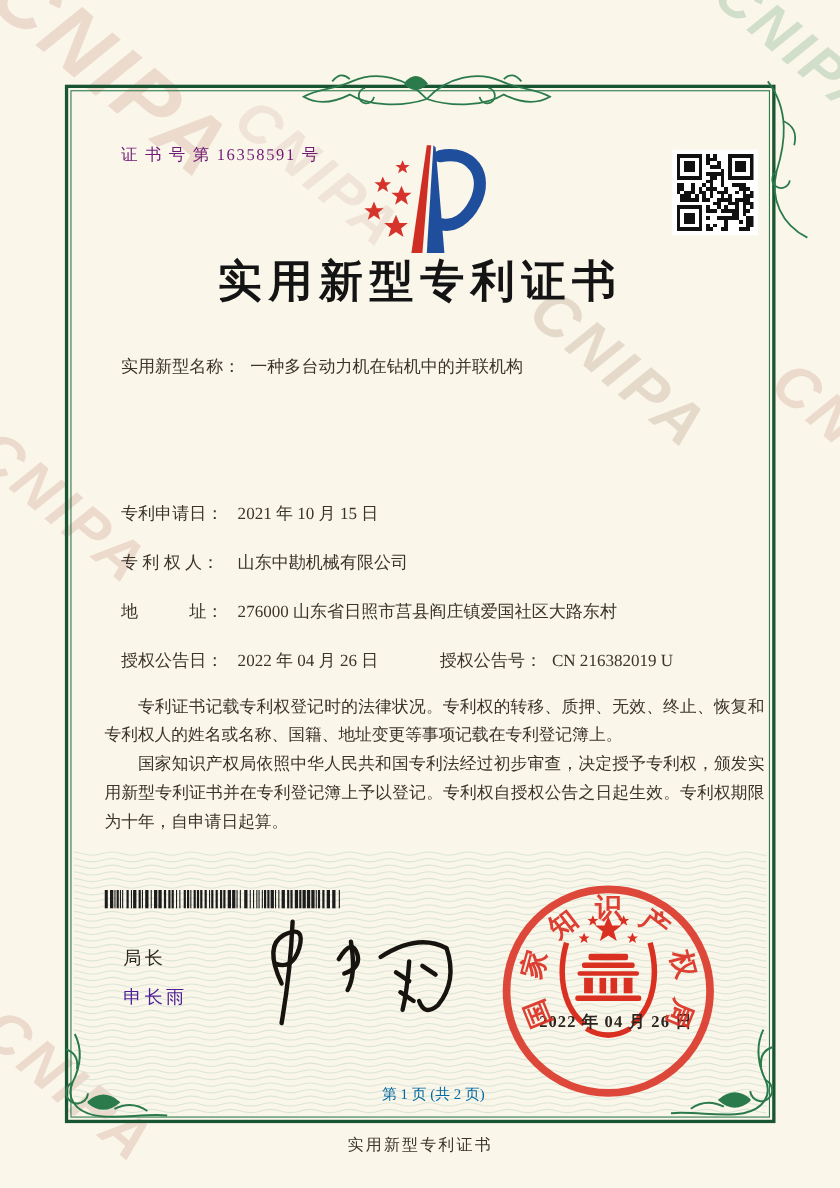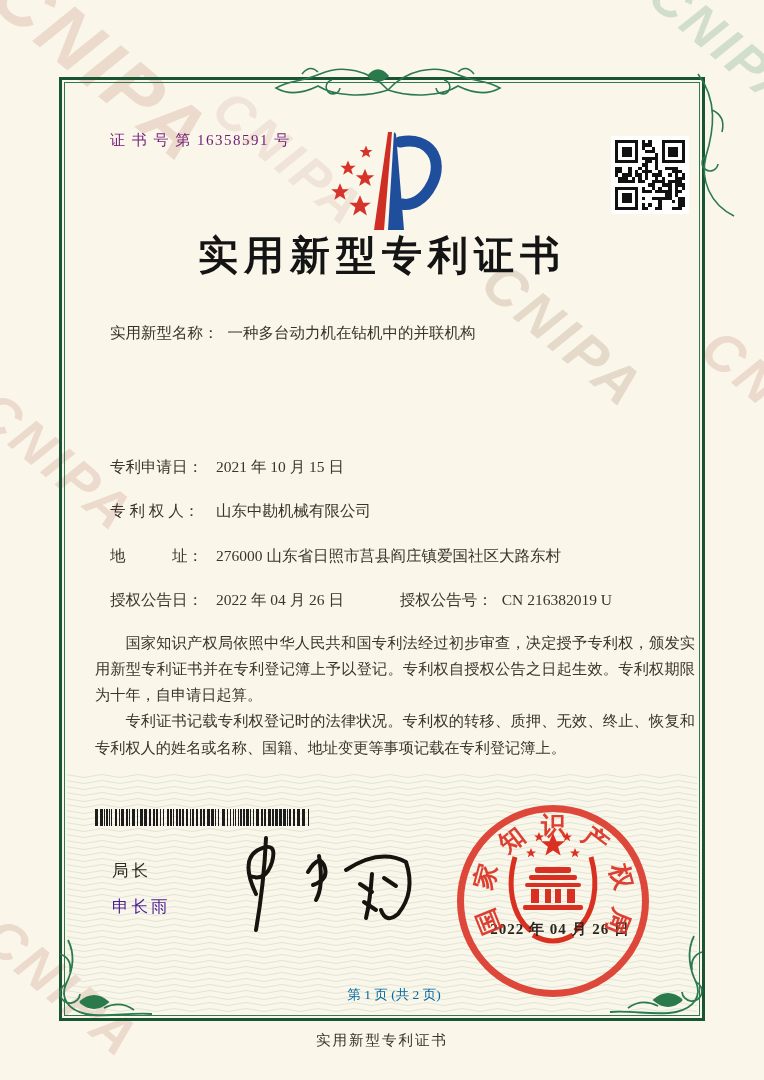--- a/index.html
+++ b/index.html
@@ -418,22 +418,22 @@
   </div>
   <div class="row" style="top:546px">
     <span class="lbl">地　　　址：</span><span class="val">276000 山东省日照市莒县阎庄镇爱国社区大路东村</span>
   </div>
   <div class="row" style="top:590px">
     <span class="lbl">授权公告日：</span><span class="val">2022 年 04 月 26 日</span>
     <span class="lbl2">授权公告号：</span><span class="val">CN 216382019 U</span>
   </div>
 
   <div id="paras">
+    <p>专利证书记载专利权登记时的法律状况。专利权的转移、质押、无效、终止、恢复和专利权人的姓名或名称、国籍、地址变更等事项记载在专利登记簿上。</p>
     <p>国家知识产权局依照中华人民共和国专利法经过初步审查，决定授予专利权，颁发实用新型专利证书并在专利登记簿上予以登记。专利权自授权公告之日起生效。专利权期限为十年，自申请日起算。</p>
-    <p>专利证书记载专利权登记时的法律状况。专利权的转移、质押、无效、终止、恢复和专利权人的姓名或名称、国籍、地址变更等事项记载在专利登记簿上。</p>
   </div>
 
   <svg id="barcode" viewBox="0 0 214 17" preserveAspectRatio="none" xmlns="http://www.w3.org/2000/svg">
       <rect x="0" y="0" width="3" height="17" fill="#1c1c1c"></rect>
       <rect x="5" y="0" width="3" height="17" fill="#1c1c1c"></rect>
       <rect x="9" y="0" width="1" height="17" fill="#1c1c1c"></rect>
       <rect x="11" y="0" width="2" height="17" fill="#1c1c1c"></rect>
       <rect x="14" y="0" width="1" height="17" fill="#1c1c1c"></rect>
       <rect x="16" y="0" width="1" height="17" fill="#1c1c1c"></rect>
       <rect x="20" y="0" width="2" height="17" fill="#1c1c1c"></rect>

